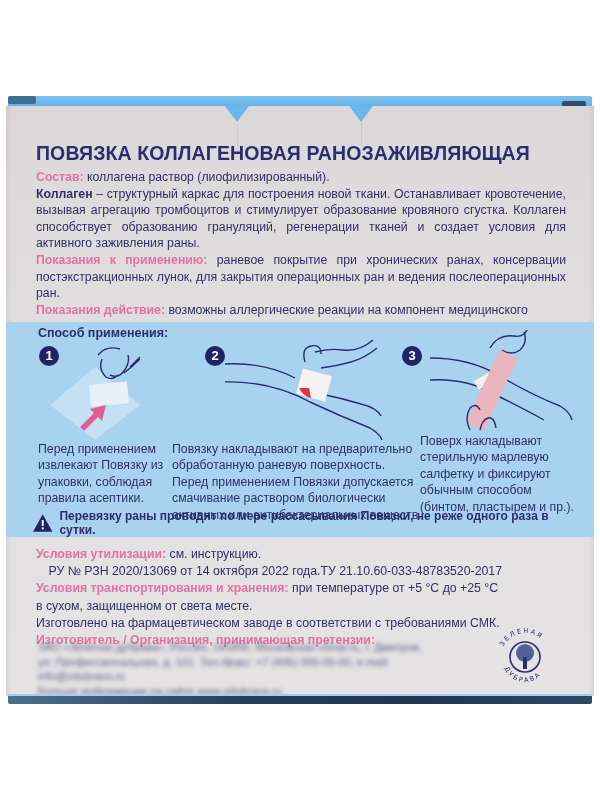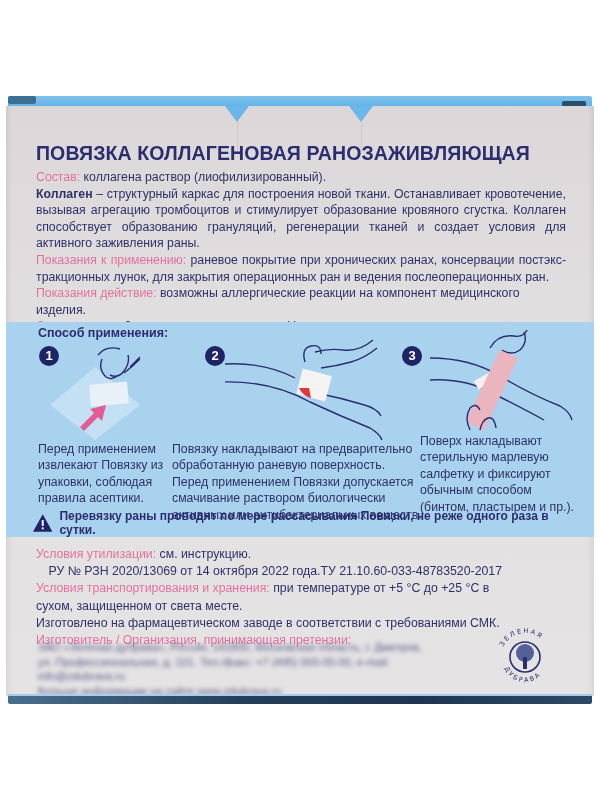--- a/index.html
+++ b/index.html
@@ -32,21 +32,21 @@
     border-radius:0 0 2px 2px;
   }
   .bottom-light { position:absolute; left:8px; top:694px; width:584px; height:3px; background:#a8cdea; }
 
   .content { position:absolute; left:36px; top:142px; width:530px; color:#2c2f6a; }
   .title {
     font-family:"Liberation Sans", sans-serif; font-weight:bold; font-size:19.5px;
     color:#2b2d6e; letter-spacing:0.1px; margin:0 0 4px 0; white-space:nowrap;
   }
   .p { font-family:"Liberation Sans", sans-serif; font-size:12.3px; line-height:16.6px; margin:0; color:#2e3166; }
-  .lbl { color:#e2729f; font-weight:normal; }
+  .lbl { color:#e2729f; font-weight:bold; }
   .bold { font-weight:bold; }
   .justify { text-align:justify; }
 
   .blue-panel {
     position:absolute; left:6px; top:322px; width:588px; height:215px;
     background:#a9d2ee;
   }
   .method-title {
     position:absolute; left:38px; top:326px;
     font-family:"Liberation Sans", sans-serif; font-weight:bold; font-size:12.5px; color:#2b2d6e;

